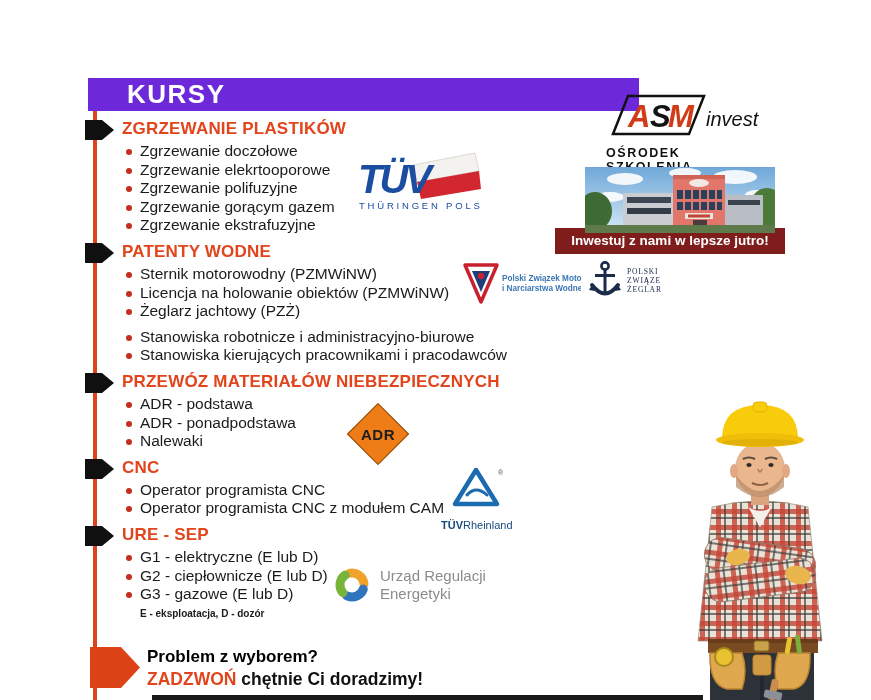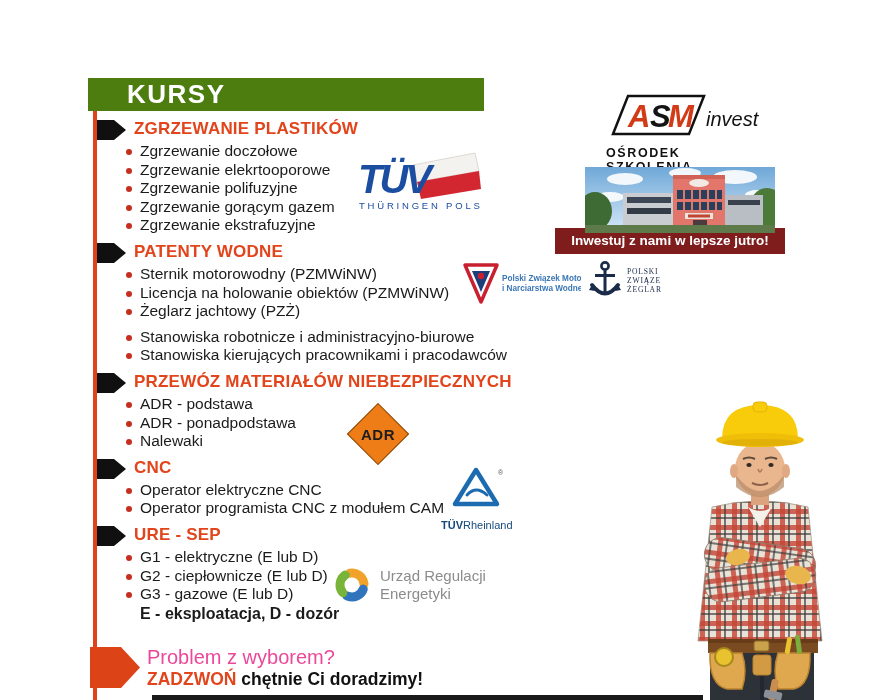--- a/index.html
+++ b/index.html
@@ -1,37 +1,37 @@
 <!DOCTYPE html>
 <html><head>
 <meta charset="utf-8">
 <style>
   * { margin:0; padding:0; box-sizing:border-box; }
   html,body { background:#ffffff; }
   body { font-family:"Liberation Sans", sans-serif; }
   .canvas { position:relative; width:871px; height:700px; background:#fff; overflow:hidden; }
 
   
-  .kursy-bar { position:absolute; left:88px; top:78px; width:396px; height:33px;
-    background:#4d7c0f; color:#fff; font-size:26px; font-weight:bold;
+  .kursy-bar { position:absolute; left:88px; top:78px; width:551px; height:33px;
+    background:#6d28d9; color:#fff; font-size:26px; font-weight:bold;
     letter-spacing:1.5px; line-height:33px; padding-left:39px; }
 
   
   .vline { position:absolute; left:93px; top:111px; width:4px; height:589px; background:#DF431B; z-index:1; }
 
   
   .sections { position:absolute; left:85px; top:112px; width:478px; z-index:2; }
   .section { margin-top:7px; }
-  .sec-head { position:relative; padding-left:37px; margin-bottom:3px;margin-left:12px; }
+  .sec-head { position:relative; padding-left:37px; margin-bottom:3px; }
   .sec-arrow { position:absolute; left:0; top:1px; }
   .sec-title { color:#E2441B; font-size:17px; font-weight:bold; line-height:20px; letter-spacing:.2px; }
   .sec-items { list-style:none; }
   .sec-items li { position:relative; padding-left:55px; font-size:15.5px; line-height:18.6px; color:#1B1B1B; }
   .dot { position:absolute; left:41px; top:7px; width:6px; height:6px; border-radius:50%; background:#C62F1D; }
-  .sec-note { padding-left:55px; font-size:16px; font-weight:bold; color:#1B1B1B; line-height:17px; margin-top:1px; }
+  .sec-note { padding-left:55px; font-size:10px; font-weight:bold; color:#1B1B1B; line-height:17px; margin-top:1px; }
 
   
   .logo-abs { position:absolute; z-index:3; }
   .tuv1 { left:357px; top:150px; }
   .pzm { left:461px; top:261px; display:flex; align-items:center; }
   .pzz { left:585px; top:257px;text-align:right; }
   .adr-box { left:347px; top:403px; width:62px; height:62px; }
   .adr-diamond { position:absolute; left:9px; top:9px; width:44px; height:44px;
     background:#EE7D18; border:1px solid #8A4A08; transform:rotate(45deg); }
   .adr-label { position:absolute; left:0; top:0; width:62px; height:62px; display:flex;
@@ -46,21 +46,21 @@
   .asm-logo { position:absolute; left:598px; top:93px; width:170px; z-index:3; }
   .asm-caption { font-size:12.5px; font-weight:bold; letter-spacing:1.6px; color:#111; margin-top:3px; margin-left:8px; }
   .building { position:absolute; left:585px; top:167px; z-index:3; font-size:0; }
   .banner { position:absolute; left:555px; top:228px; width:230px; height:26px; background:#7f1d1d;
     color:#fff; font-size:13.5px; font-weight:bold; text-align:center; line-height:26px; z-index:2; }
   .worker { position:absolute; left:650px; top:395px; z-index:2; font-size:0; }
 
   
   .footer-arrow { position:absolute; left:90px; top:647px; z-index:2; }
   .footer-text { position:absolute; left:147px; top:645px; z-index:3; }
-  .q { font-size:20px; font-weight:normal; color:#ec4899; line-height:24px; }
+  .q { font-size:17px; font-weight:bold; color:#000000; line-height:24px; }
   .call { font-size:17.5px; font-weight:bold; color:#111; line-height:21px; }
   .call .red { color:#E2441B;text-align:center; }
   .bottom-strip { position:absolute; left:152px; top:695px; width:551px; height:5px; background:#1A1A1A; z-index:4; }
 </style>
 </head>
 <body>
 
 <div class="canvas">
 
   <div class="kursy-bar">KURSY</div>
@@ -120,21 +120,21 @@
     </div>
 
     <div class="section">
       <div class="sec-head">
         <svg class="sec-arrow" width="29" height="20">
             <polygon points="0,0 17,0 29,10 17,20 0,20" fill="#101010"></polygon>
           </svg>
         <h2 class="sec-title">CNC</h2>
       </div>
       <ul class="sec-items">
-        <li><span class="dot"></span><span>Operator elektryczne CNC</span></li>
+        <li><span class="dot"></span><span>Operator programista CNC</span></li>
         <li><span class="dot"></span><span>Operator programista CNC z modułem CAM</span></li>
       </ul>
     </div>
 
     <div class="section">
       <div class="sec-head">
         <svg class="sec-arrow" width="29" height="20">
             <polygon points="0,0 17,0 29,10 17,20 0,20" fill="#101010"></polygon>
           </svg>
         <h2 class="sec-title">URE - SEP</h2>

